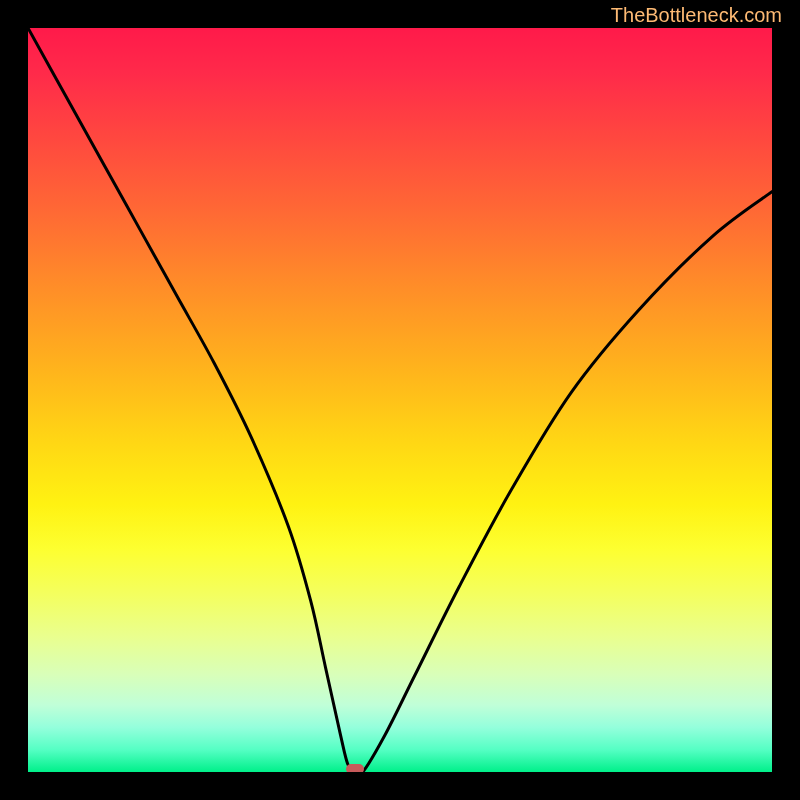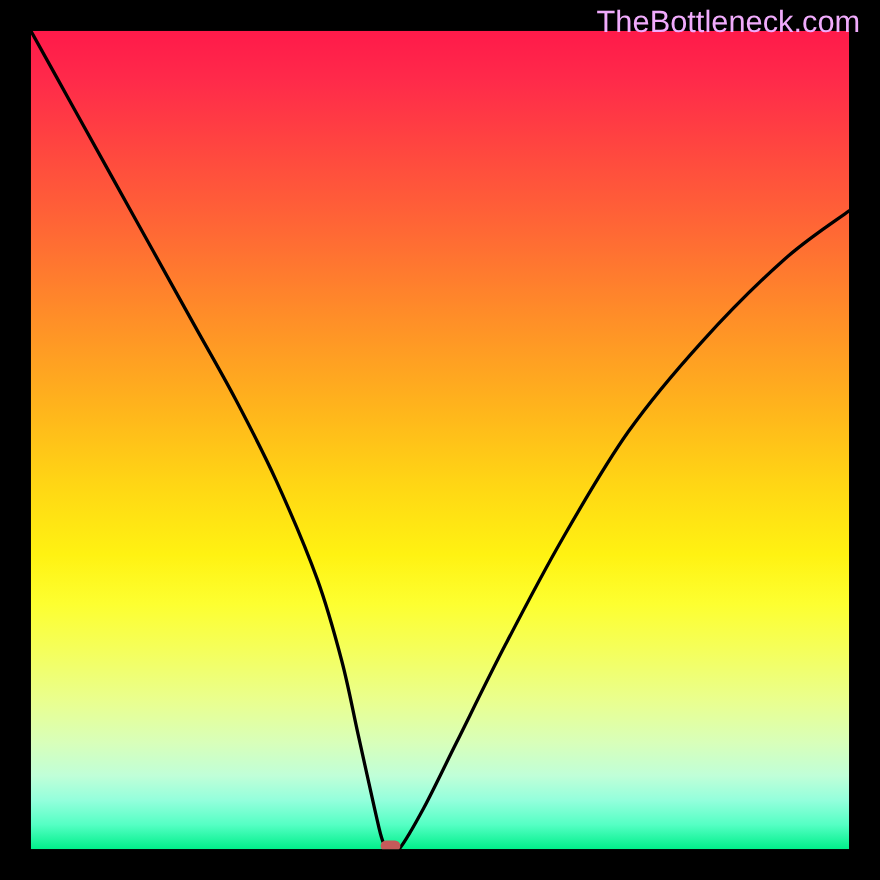--- a/index.html
+++ b/index.html
@@ -8,22 +8,22 @@
     width: 800px;
     height: 800px;
     background: #000;
     position: relative;
     font-family: Arial, sans-serif;
   }
   .watermark {
     position: absolute;
     top: 4px;
     right: 18px;
-    color: #f0abfc;
-    font-size: 28px;
+    color: #fdba74;
+    font-size: 20px;
     font-weight: 500;
     z-index: 10;
   }
   .plot-area {
     position: absolute;
     left: 28px;
     top: 28px;
     width: 744px;
     height: 744px;
     overflow: hidden;

